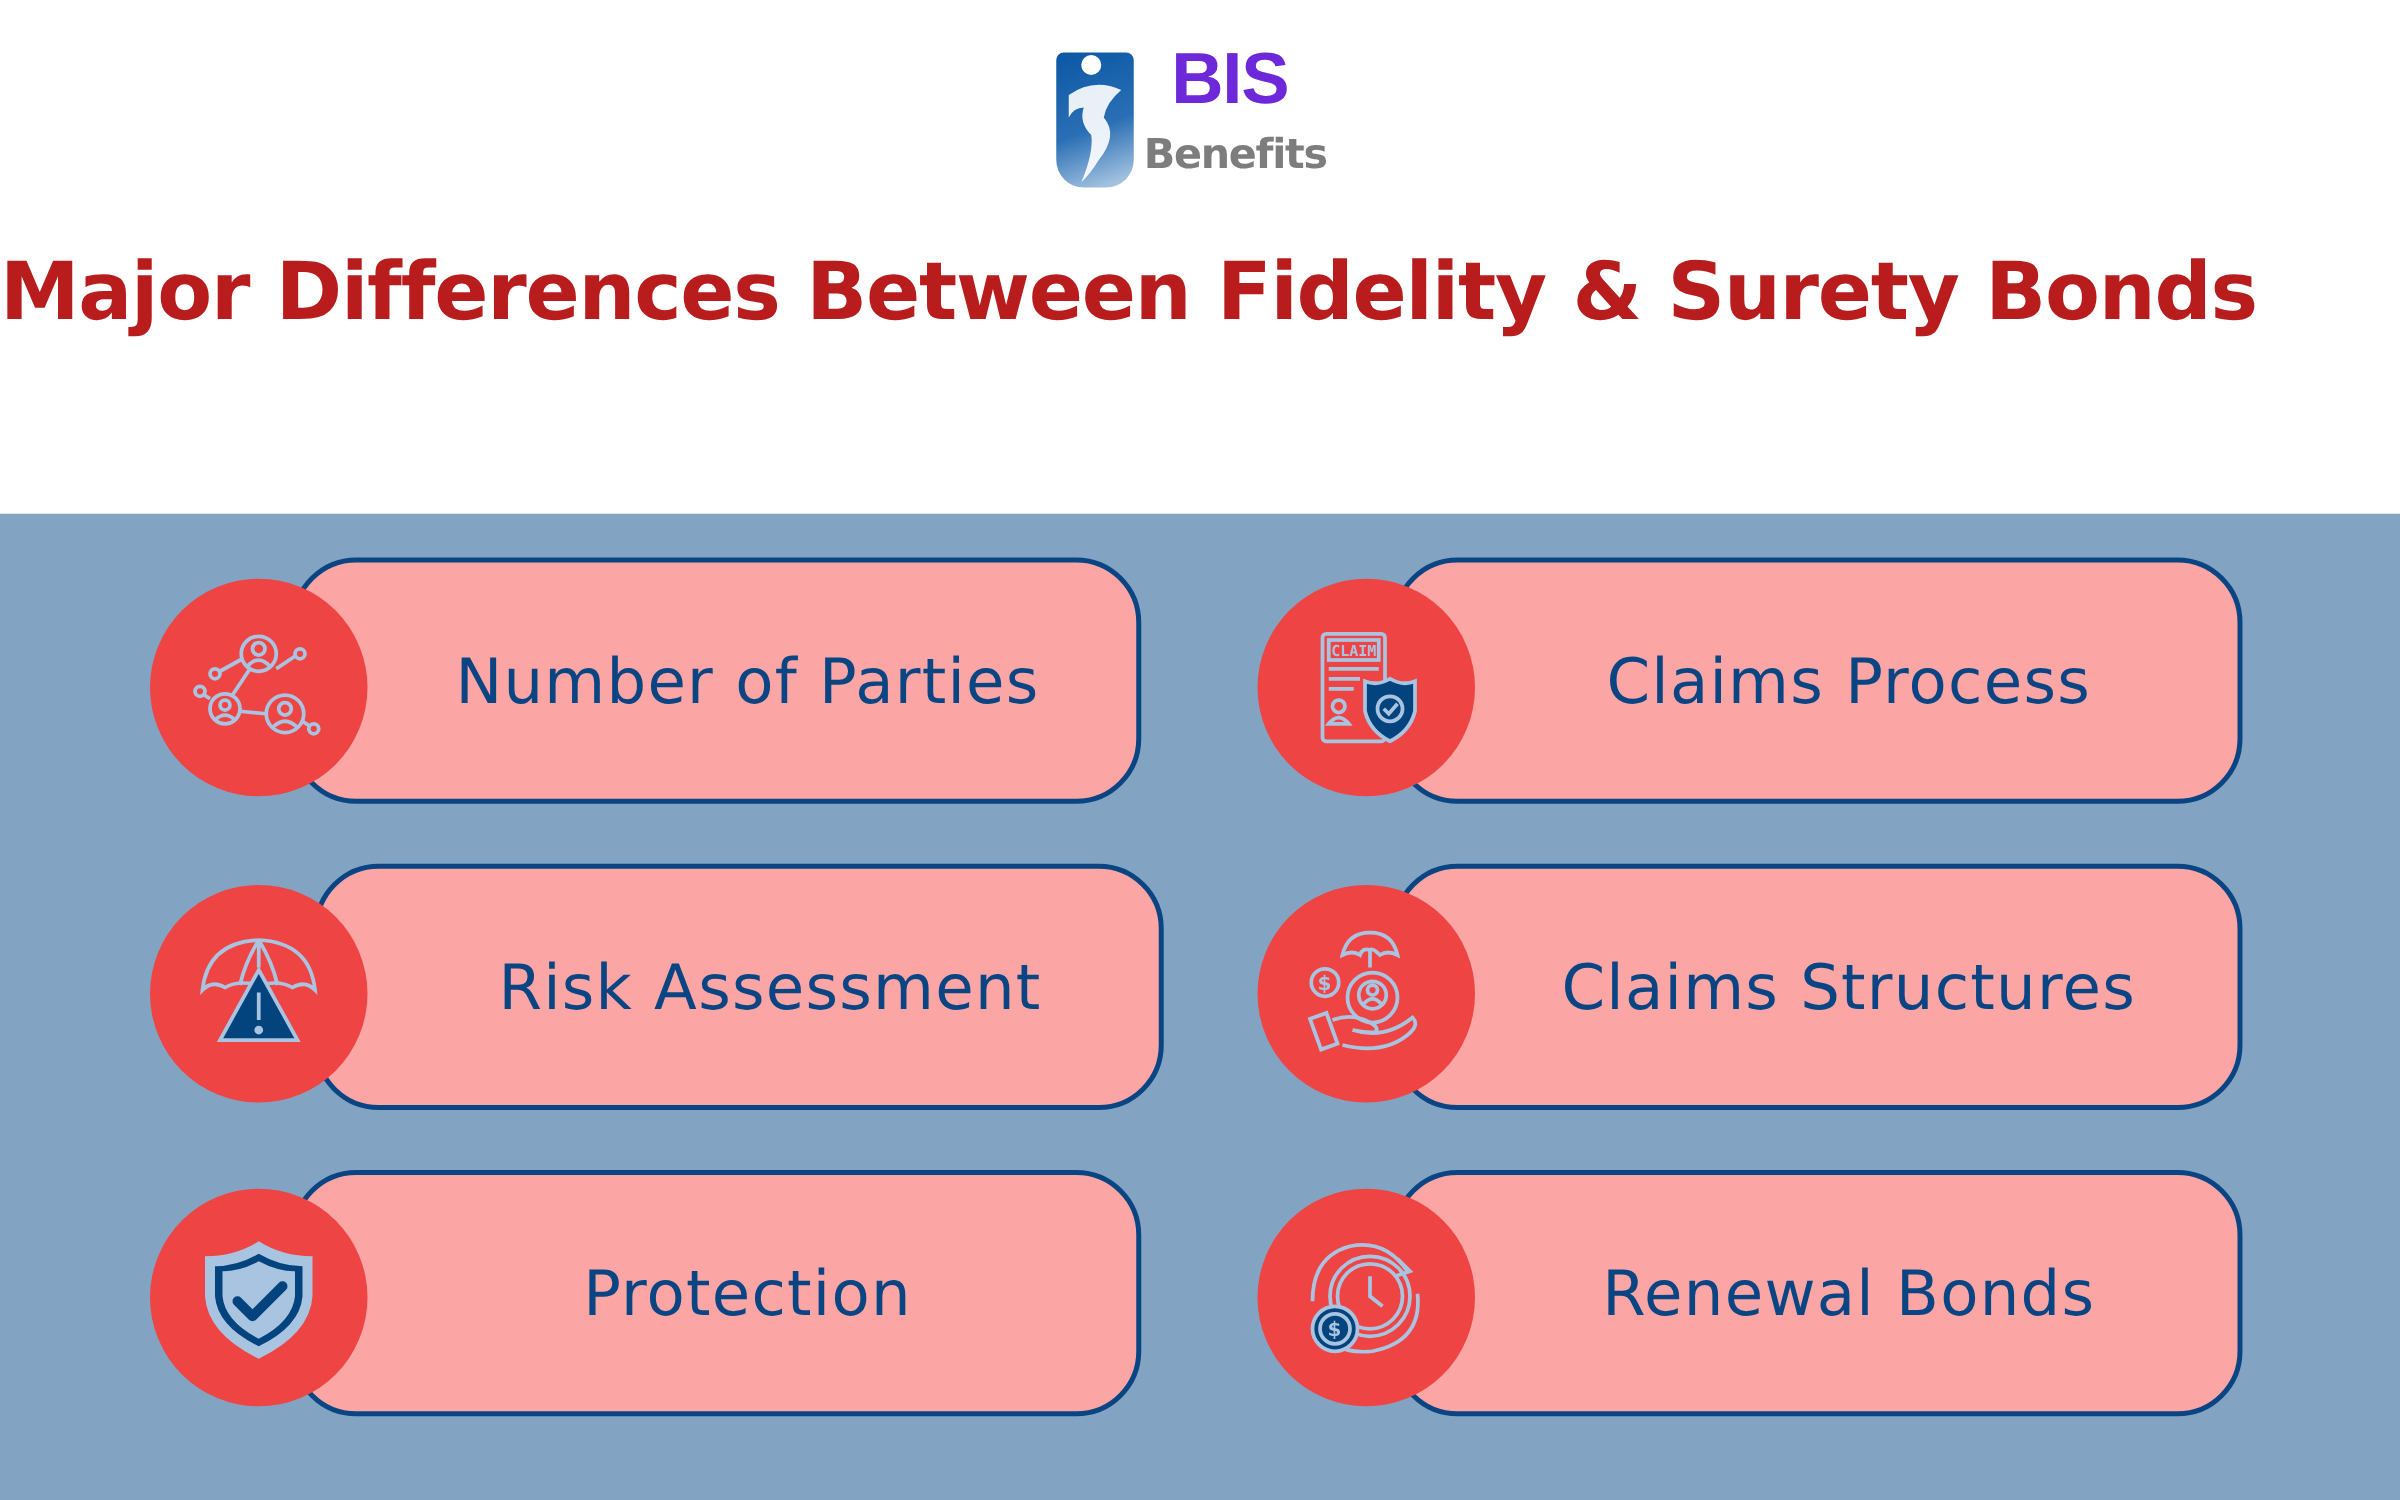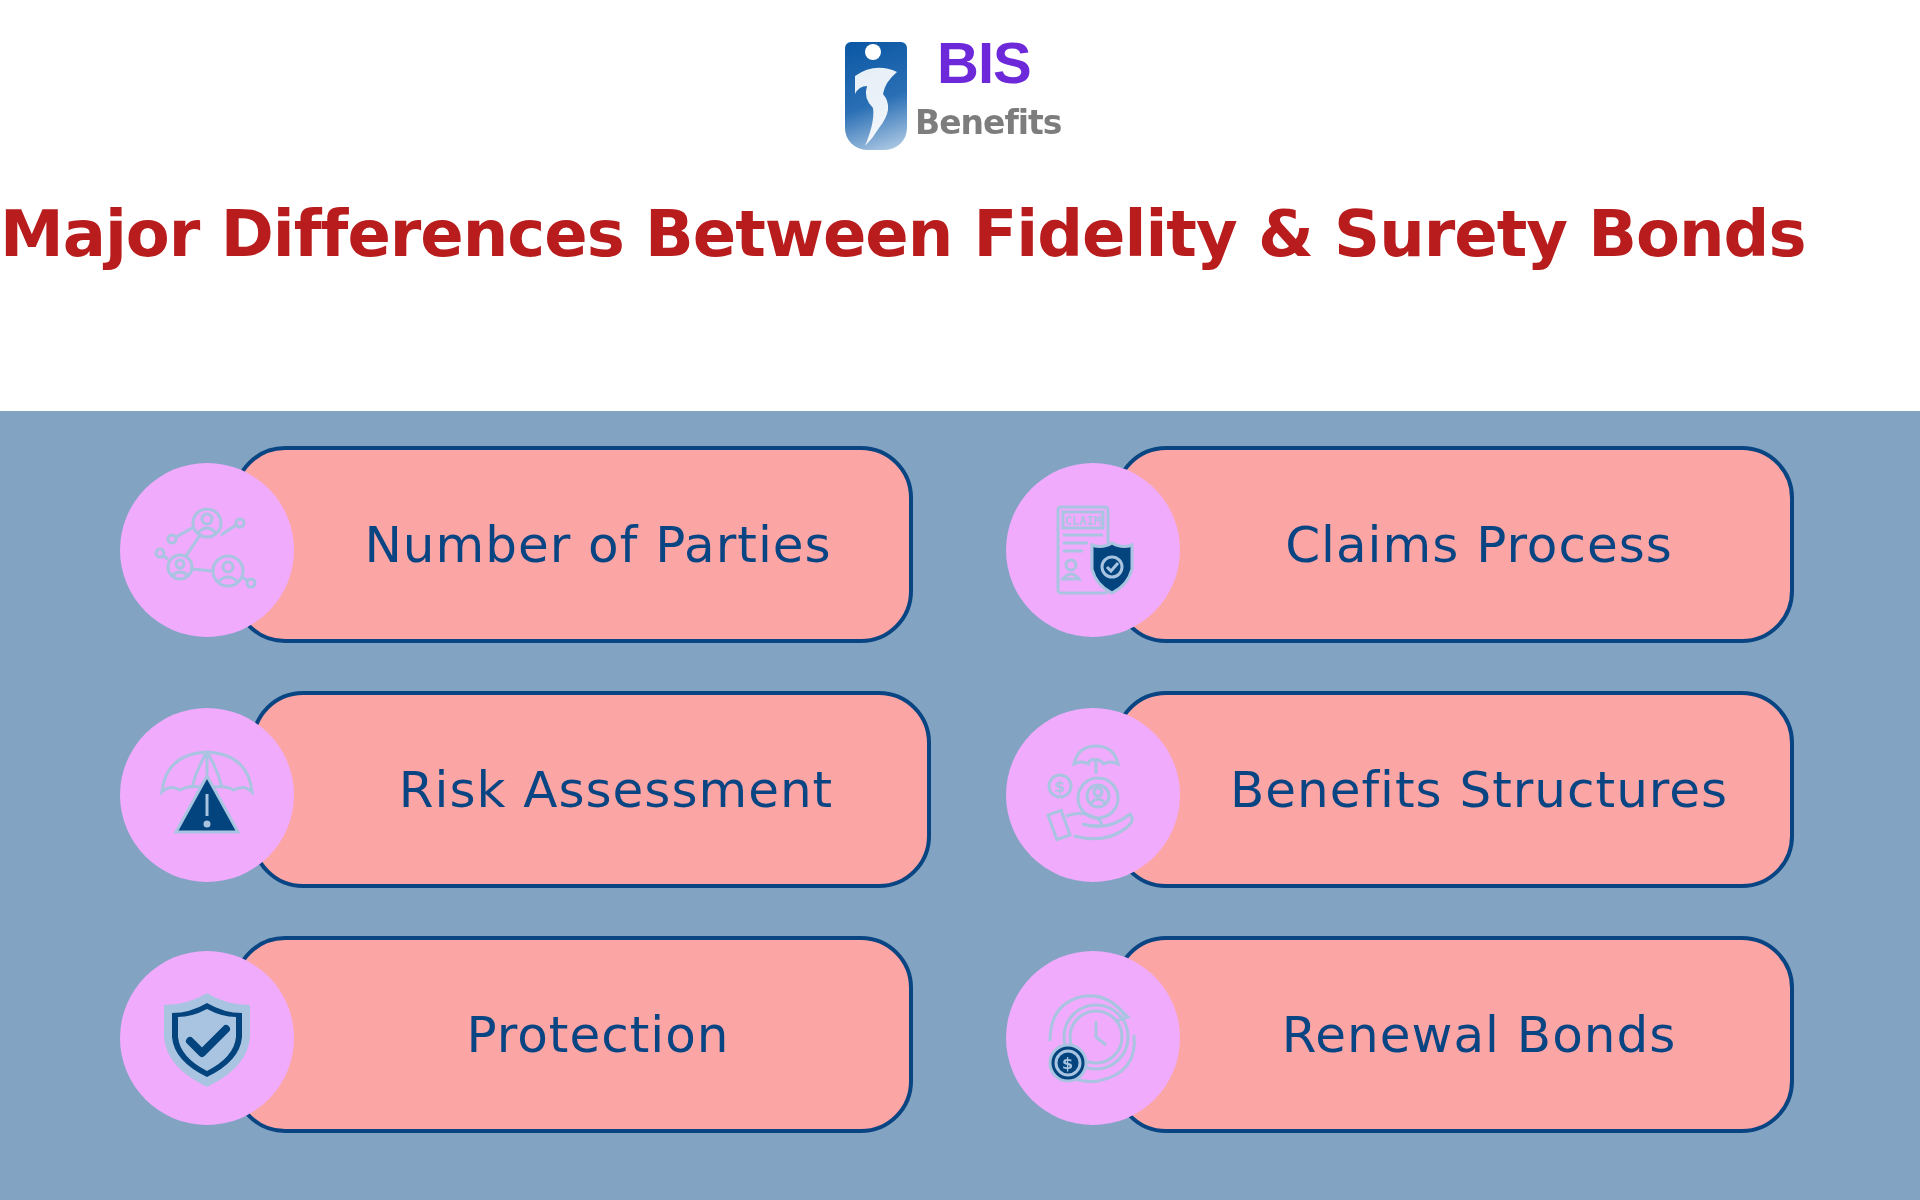--- a/index.html
+++ b/index.html
@@ -5,21 +5,21 @@
   html,body{margin:0;padding:0;}
   body{width:1920px;height:1200px;overflow:hidden;background:#ffffff;position:relative;font-family:"DejaVu Sans",sans-serif;}
   .logo{position:absolute;left:845px;top:42px;width:230px;height:110px;}
   .logo-mark{position:absolute;left:0;top:0;width:62px;height:108px;border-radius:6px 6px 22px 22px;background:linear-gradient(160deg,#0b57a4 0%,#2a6fb5 55%,#b9d1e8 100%);overflow:hidden;}
   .logo-bis{position:absolute;left:68px;top:-8px;font-family:"Liberation Sans",sans-serif;font-weight:bold;font-size:58px;color:#6d28d9;letter-spacing:-1px;line-height:1;margin-left:24px;}
   .logo-benefits{position:absolute;left:70px;top:64px;font-family:"DejaVu Sans",sans-serif;font-weight:bold;font-size:33px;color:#7d7d7d;line-height:1;letter-spacing:-1px;}
   .title{position:absolute;left:0;top:178px;width:1920px;font-family:"DejaVu Sans",sans-serif;font-weight:bold;font-size:64px;line-height:112px;color:#b91c1c;letter-spacing:-1px;}
   .band{position:absolute;left:0;top:411px;width:1920px;height:789px;background:#82a4c2;}
   .card{position:absolute;width:680px;height:197px;background:#fca5a5;border:4px solid #0a4583;border-radius:52px;box-sizing:border-box;}
   .card .label{position:absolute;left:70px;right:20px;top:0;bottom:0;display:flex;align-items:center;justify-content:center;font-family:"DejaVu Sans",sans-serif;font-size:50px;color:#0a4583;letter-spacing:1px;}
-  .circle{position:absolute;width:174px;height:174px;border-radius:50%;background:#f0abfc;display:flex;align-items:center;justify-content:center;}
+  .circle{position:absolute;width:174px;height:174px;border-radius:50%;background:#ef4444;display:flex;align-items:center;justify-content:center;}
   .circle svg{width:110px;height:110px;}
 </style>
 </head>
 <body>
 
 <div class="logo">
   <div class="logo-mark">
     <svg width="62" height="108" viewBox="0 0 62 108">
       <circle cx="28" cy="10" r="8" fill="#ffffff"></circle>
       <path d="M10 34 Q30 20 52 30 Q40 40 38 52 Q50 66 34 86 Q28 96 20 104 Q30 80 28 66 Q18 56 22 44 Q14 44 10 52 Z" fill="#ffffff" opacity="0.9"></path>
@@ -84,21 +84,21 @@
   <svg viewBox="0 0 110 110" fill="none" stroke="#a9c4e0" stroke-width="3">
     <path d="M10 52 Q14 14 55 12 Q96 14 100 52 Q92 44 82 50 Q72 44 55 48 Q38 44 28 50 Q18 44 10 52 Z"></path>
     <path d="M55 12 Q44 30 40 48 M55 12 Q66 30 70 48 M55 12 V34"></path>
     <path d="M55 36 L86 92 H24 Z" fill="#03447f"></path>
     <path d="M55 54 V76"></path>
       <circle cx="55" cy="84" r="2" fill="#a9c4e0"></circle>
   </svg>
 </div>
 
 <div class="card" style="left:1114px;top:691px;">
-  <div class="label">Benefits Structures</div>
+  <div class="label">Claims Structures</div>
 </div>
 <div class="circle" style="left:1006px;top:708px;">
   <svg viewBox="0 0 110 110" fill="none" stroke="#a9c4e0" stroke-width="3">
     <path d="M36 24 Q40 6 58 6 Q76 6 80 24 Q72 20 66 24 Q60 18 58 20 Q52 18 50 24 Q44 20 36 24 Z"></path>
     <path d="M58 20 V34"></path>
     <circle cx="60" cy="58" r="20"></circle>
       <circle cx="60" cy="56" r="11"></circle>
       <circle cx="60" cy="52" r="4"></circle>
       <path d="M53 63 Q60 55 67 63"></path>
     <circle cx="22" cy="46" r="11"></circle>

